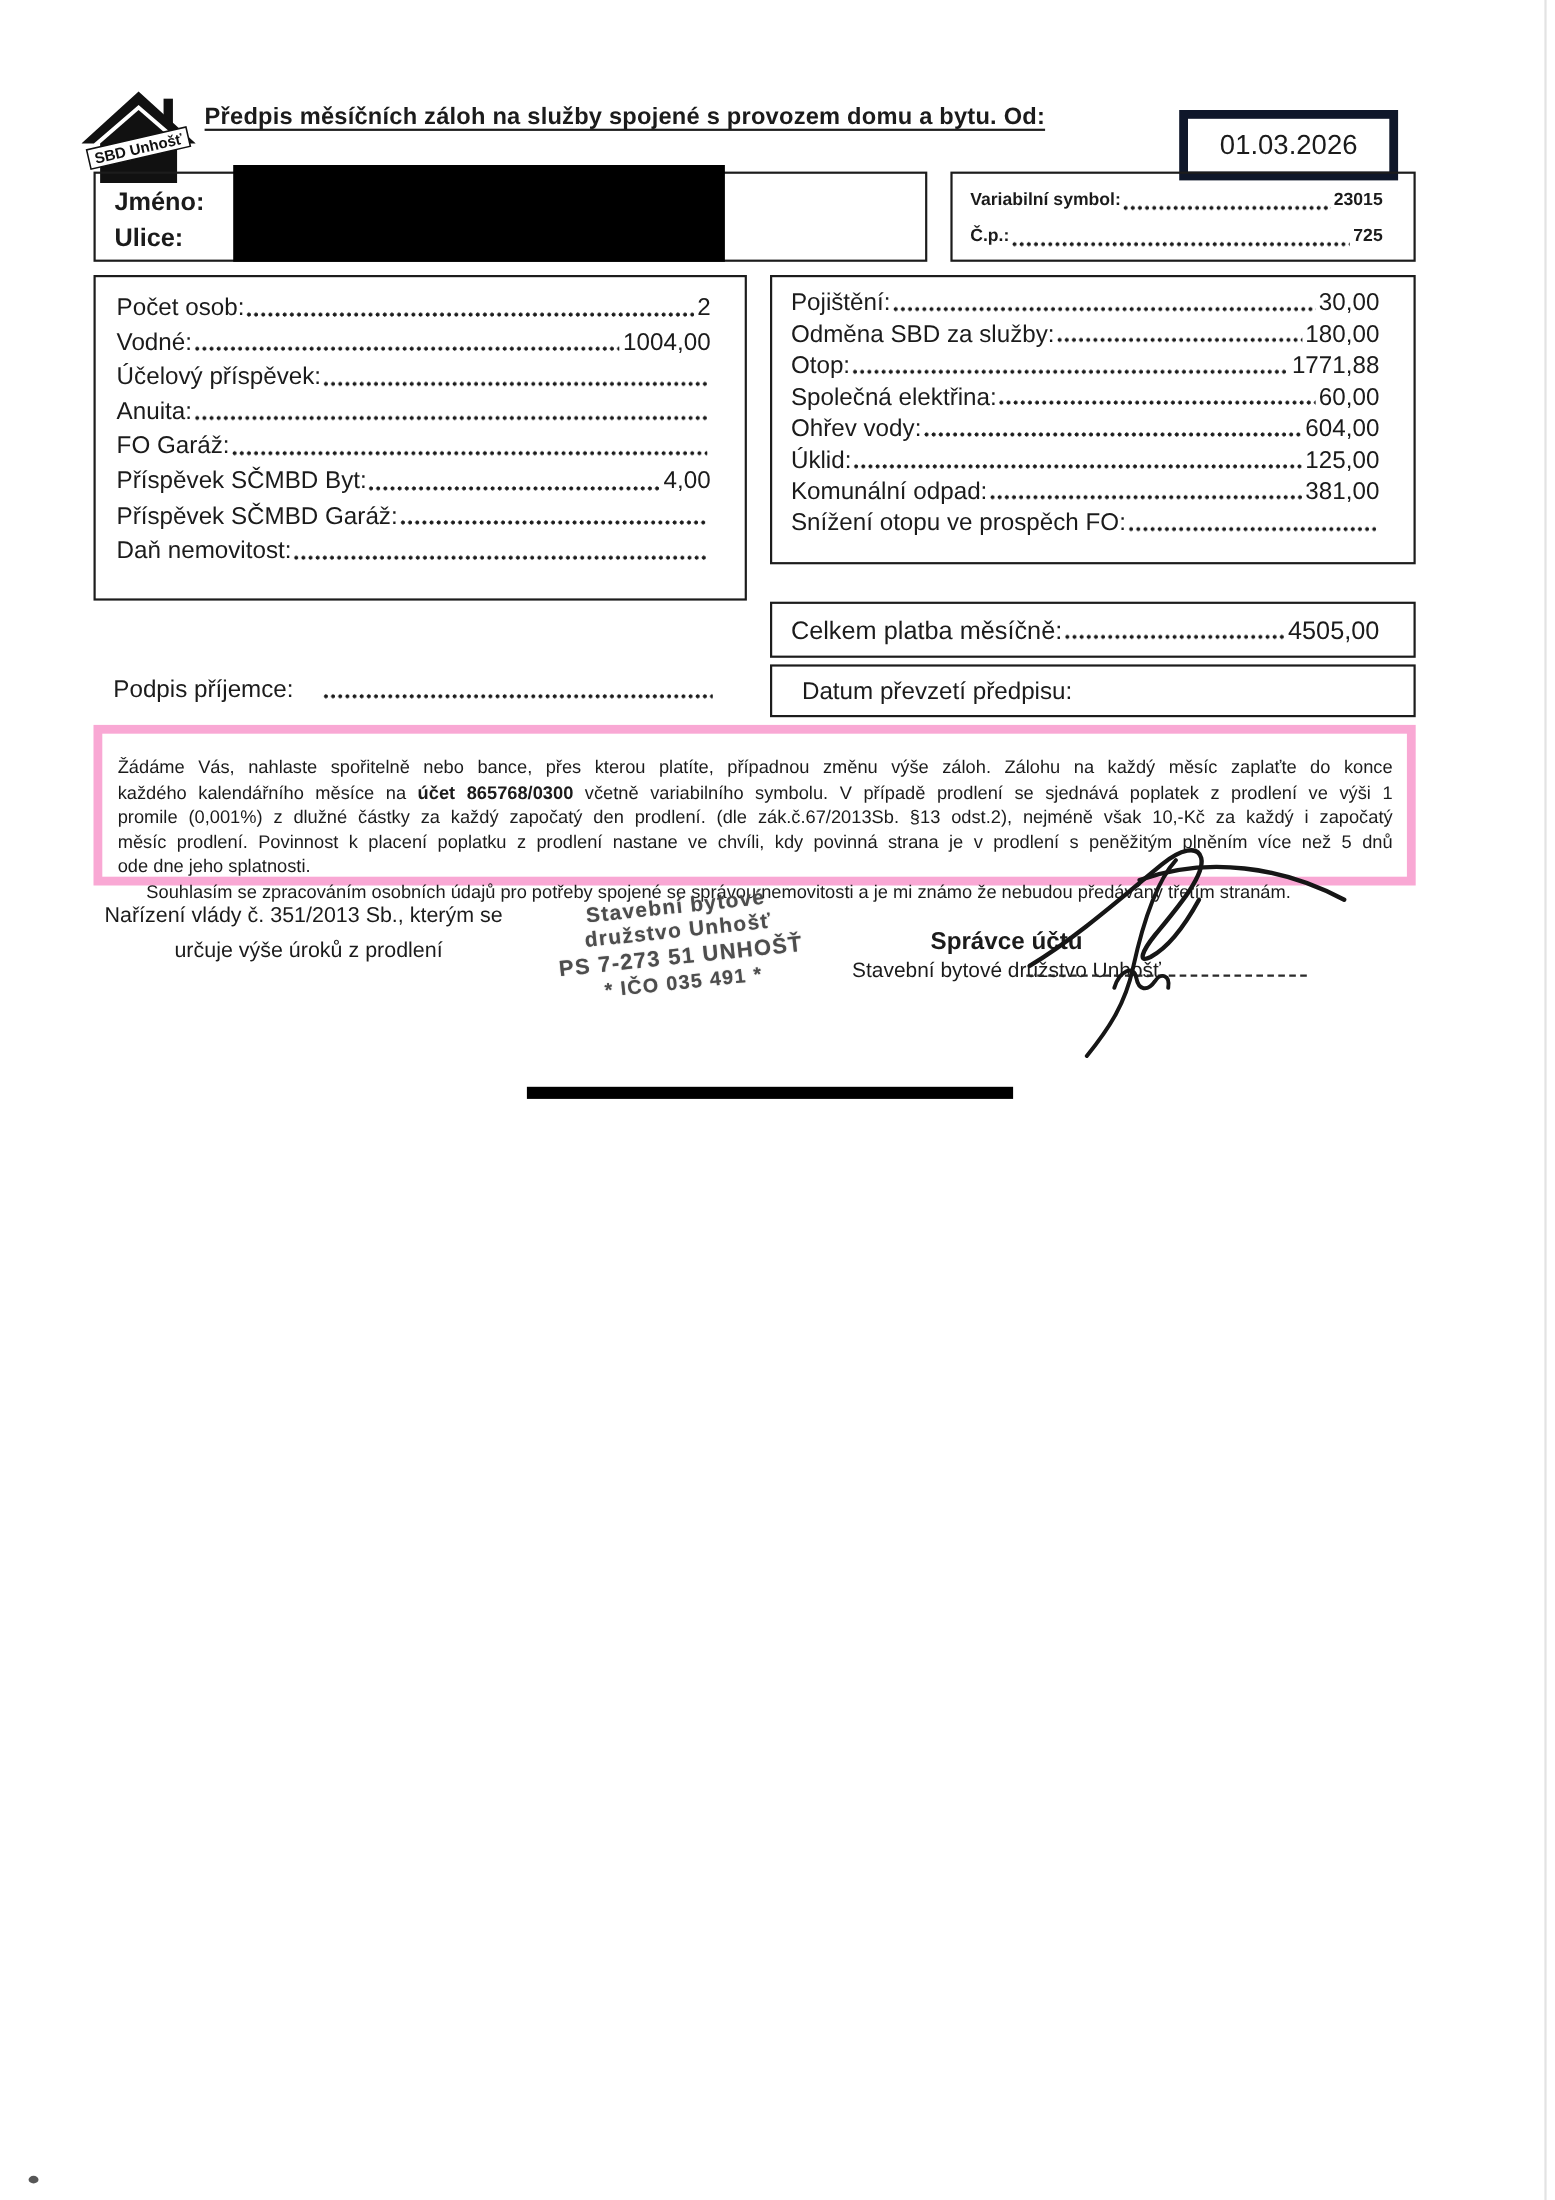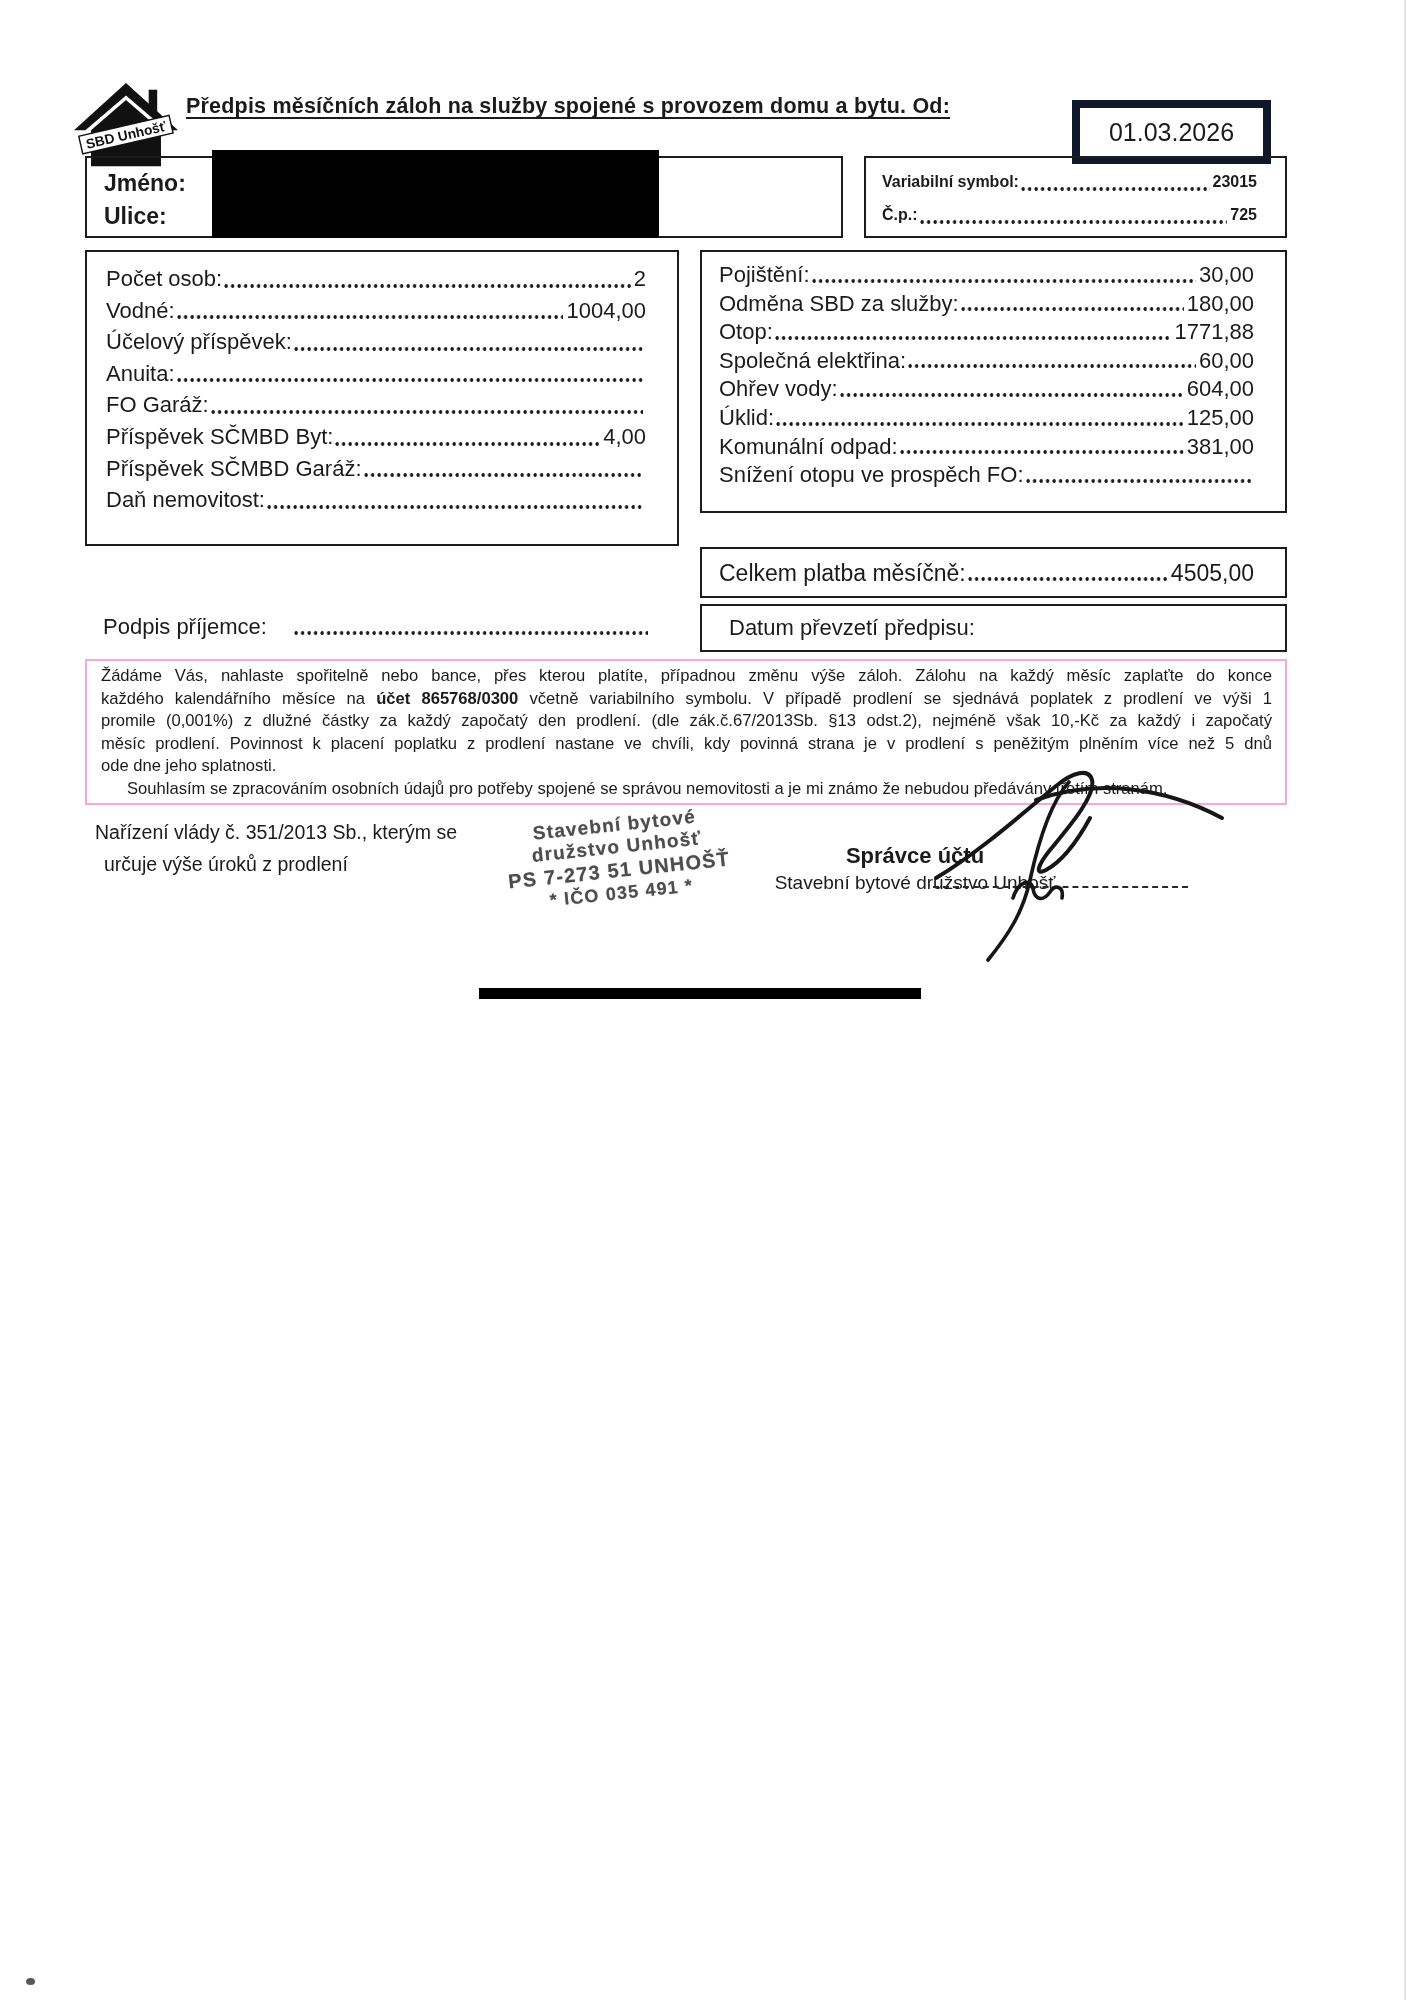--- a/index.html
+++ b/index.html
@@ -57,28 +57,28 @@
   }
   .total-box .fee-row{flex:1;height:30px;line-height:30px;}
   .receipt-box{
     left:700px;top:604px;width:587px;height:48px;border:2px solid #1c1c1c;
     padding:0 0 0 27px;box-sizing:border-box;font-size:22px;display:flex;align-items:center;
   }
   .podpis-row{left:103px;top:612px;width:548px;font-size:22px;}
   .podpis-row .fee-row{height:30px;line-height:30px;gap:25px;}
   
   .notice-box{
-    left:85px;top:659px;width:1202px;height:146px;border:2px solid #f9a8d4;
-    padding:4px 13px 0 14px;box-sizing:border-box;font-size:16.6px;line-height:22.6px;
+    left:85px;top:659px;width:1202px;height:146px;border:8px solid #f9a8d4;
+    padding:20px 13px 0 14px;box-sizing:border-box;font-size:16.6px;line-height:22.6px;
   }
   .notice-line.just{text-align:justify;text-align-last:justify;}
   .notice-line.indent{text-indent:26px;}
   
   .regulation{left:95px;top:816px;font-size:19.5px;line-height:32px;}
-  .regulation .reg2{padding-left:9px;}
+  .regulation .reg2{padding-left:9px;text-align:center;}
   .stamp{
     left:498px;top:814px;width:240px;text-align:center;color:#4d4d4d;font-weight:600;
     transform:rotate(-6deg);letter-spacing:1.2px;text-shadow:0 0 1px rgba(77,77,77,.55);
   }
   .stamp .s1,.stamp .s2{font-size:19px;line-height:22px;}
   .stamp .s3{font-size:20px;line-height:24px;}
   .stamp .s4{font-size:18px;line-height:23px;}
   .manager{left:745px;top:842px;width:340px;text-align:center;}
   .manager-title{font-size:22px;font-weight:bold;line-height:28px;}
   .manager-name{font-size:19px;line-height:26px;}

